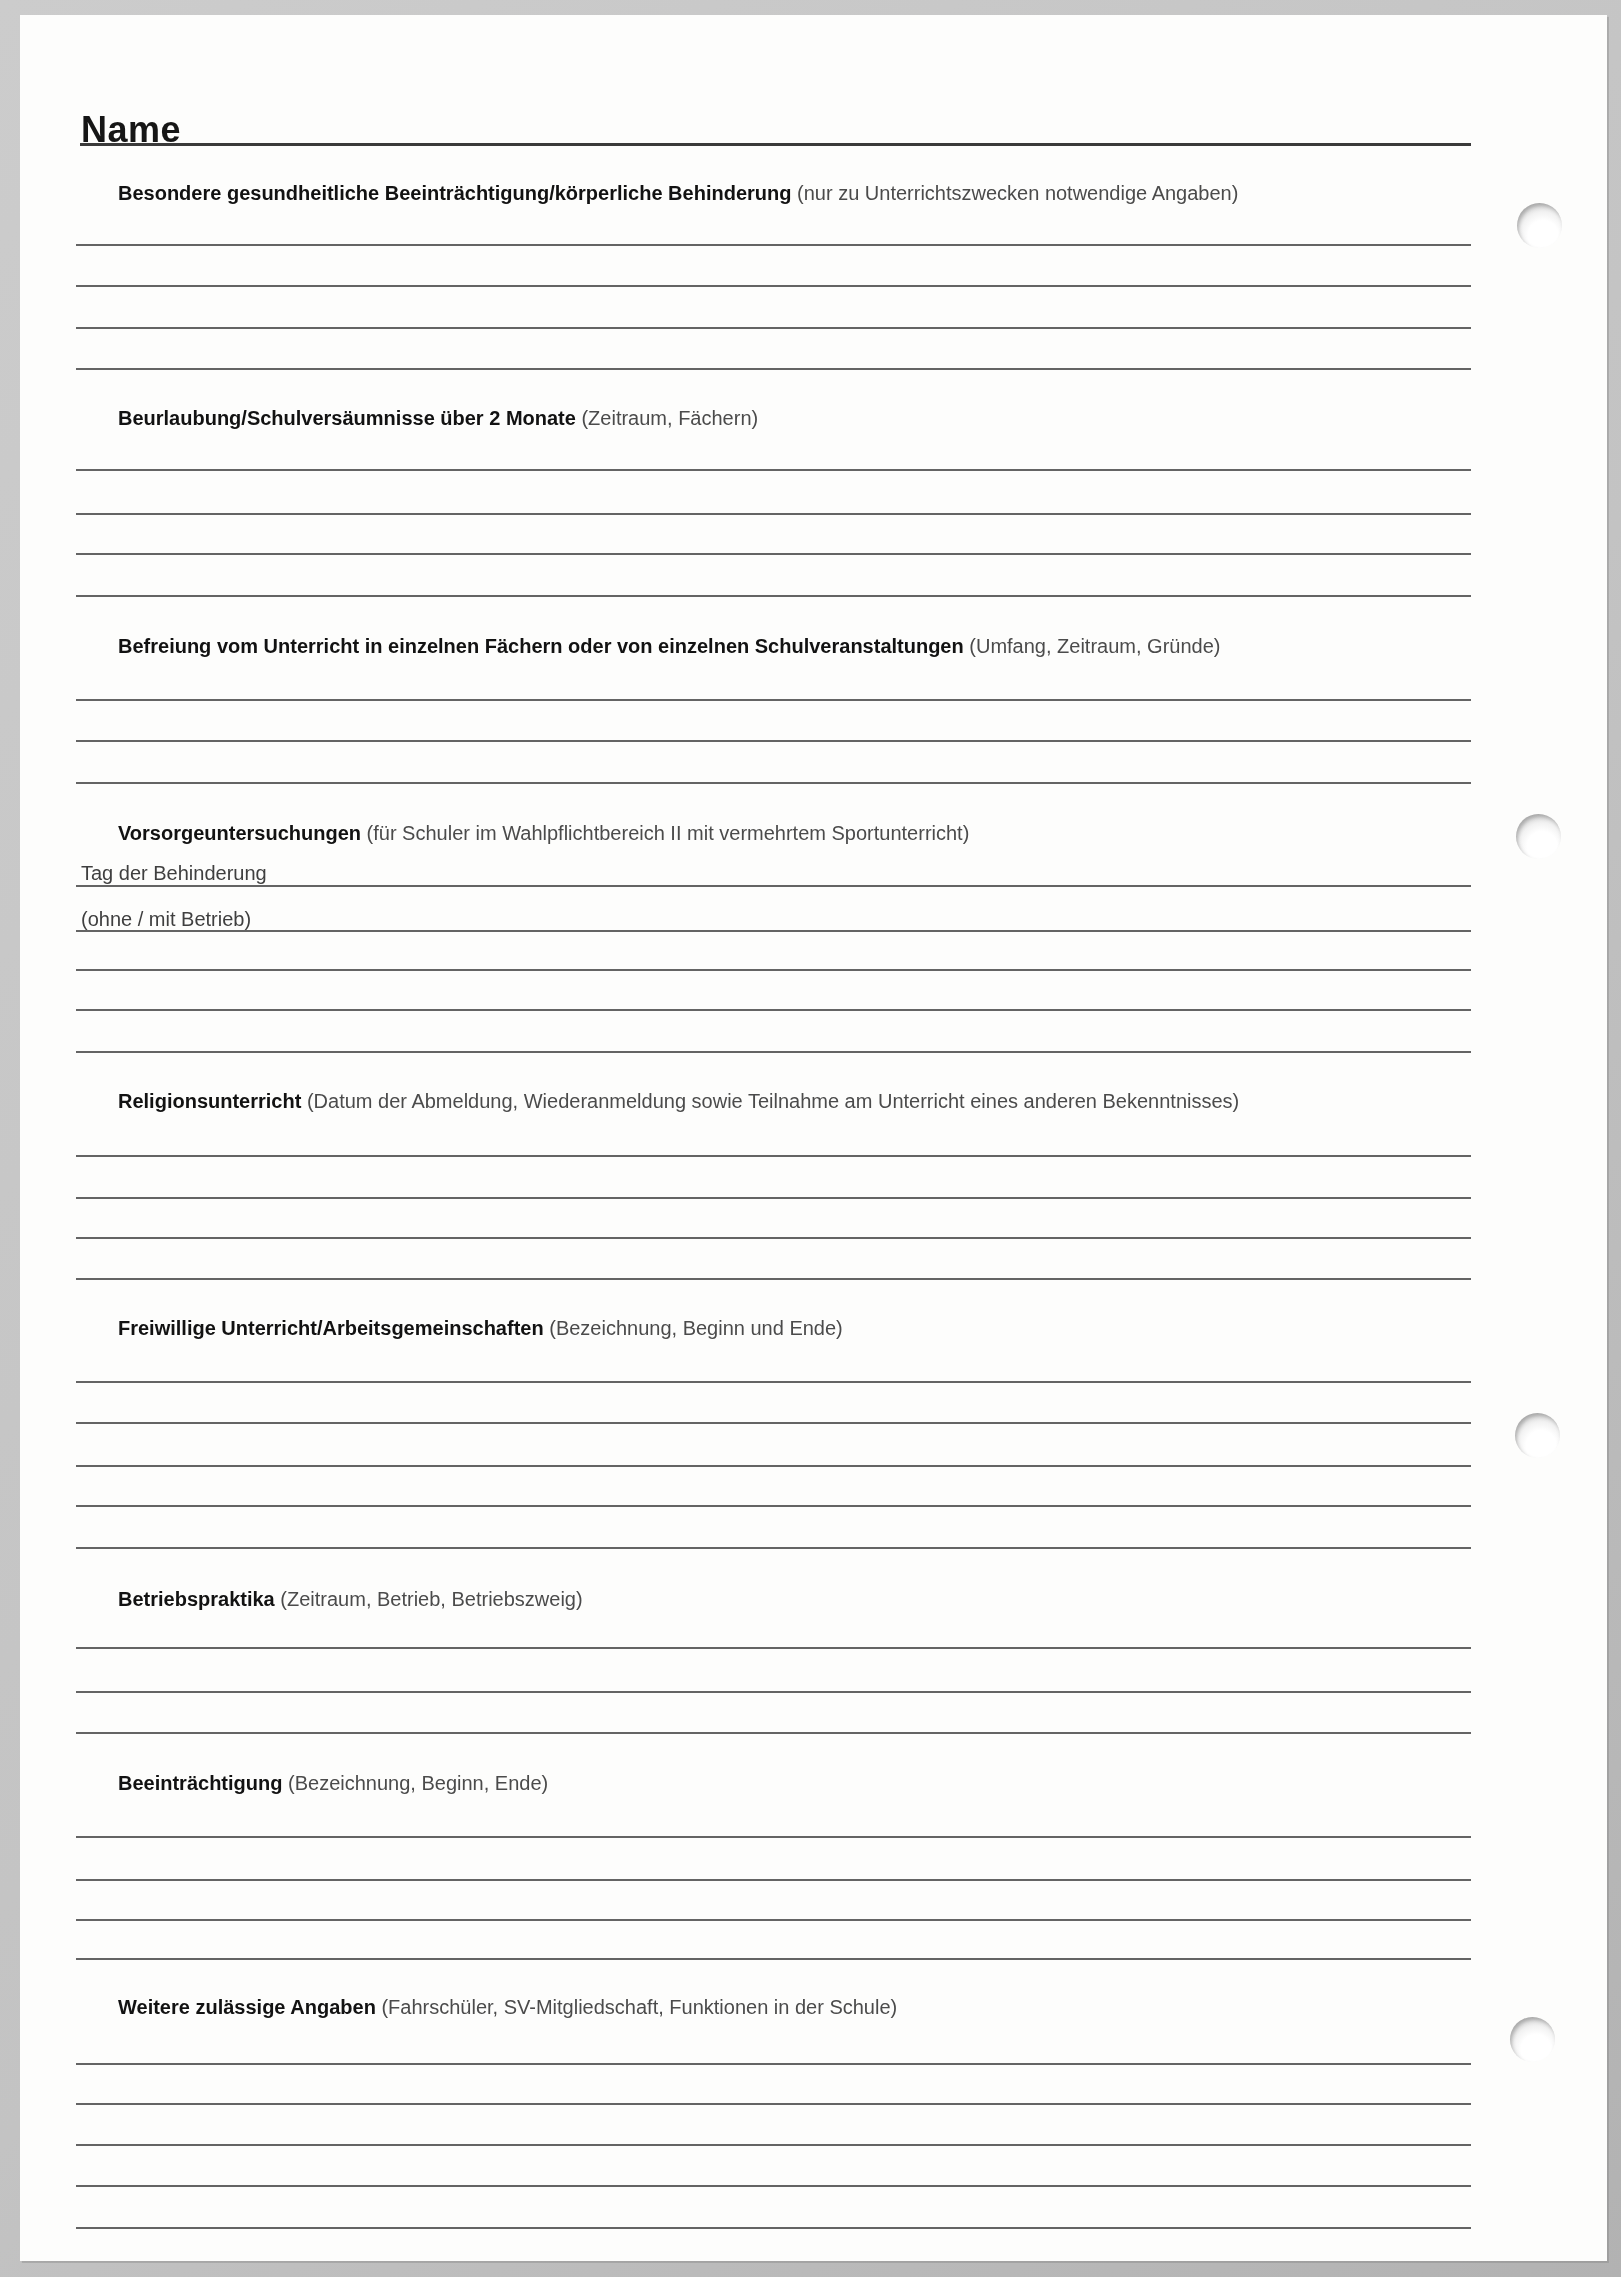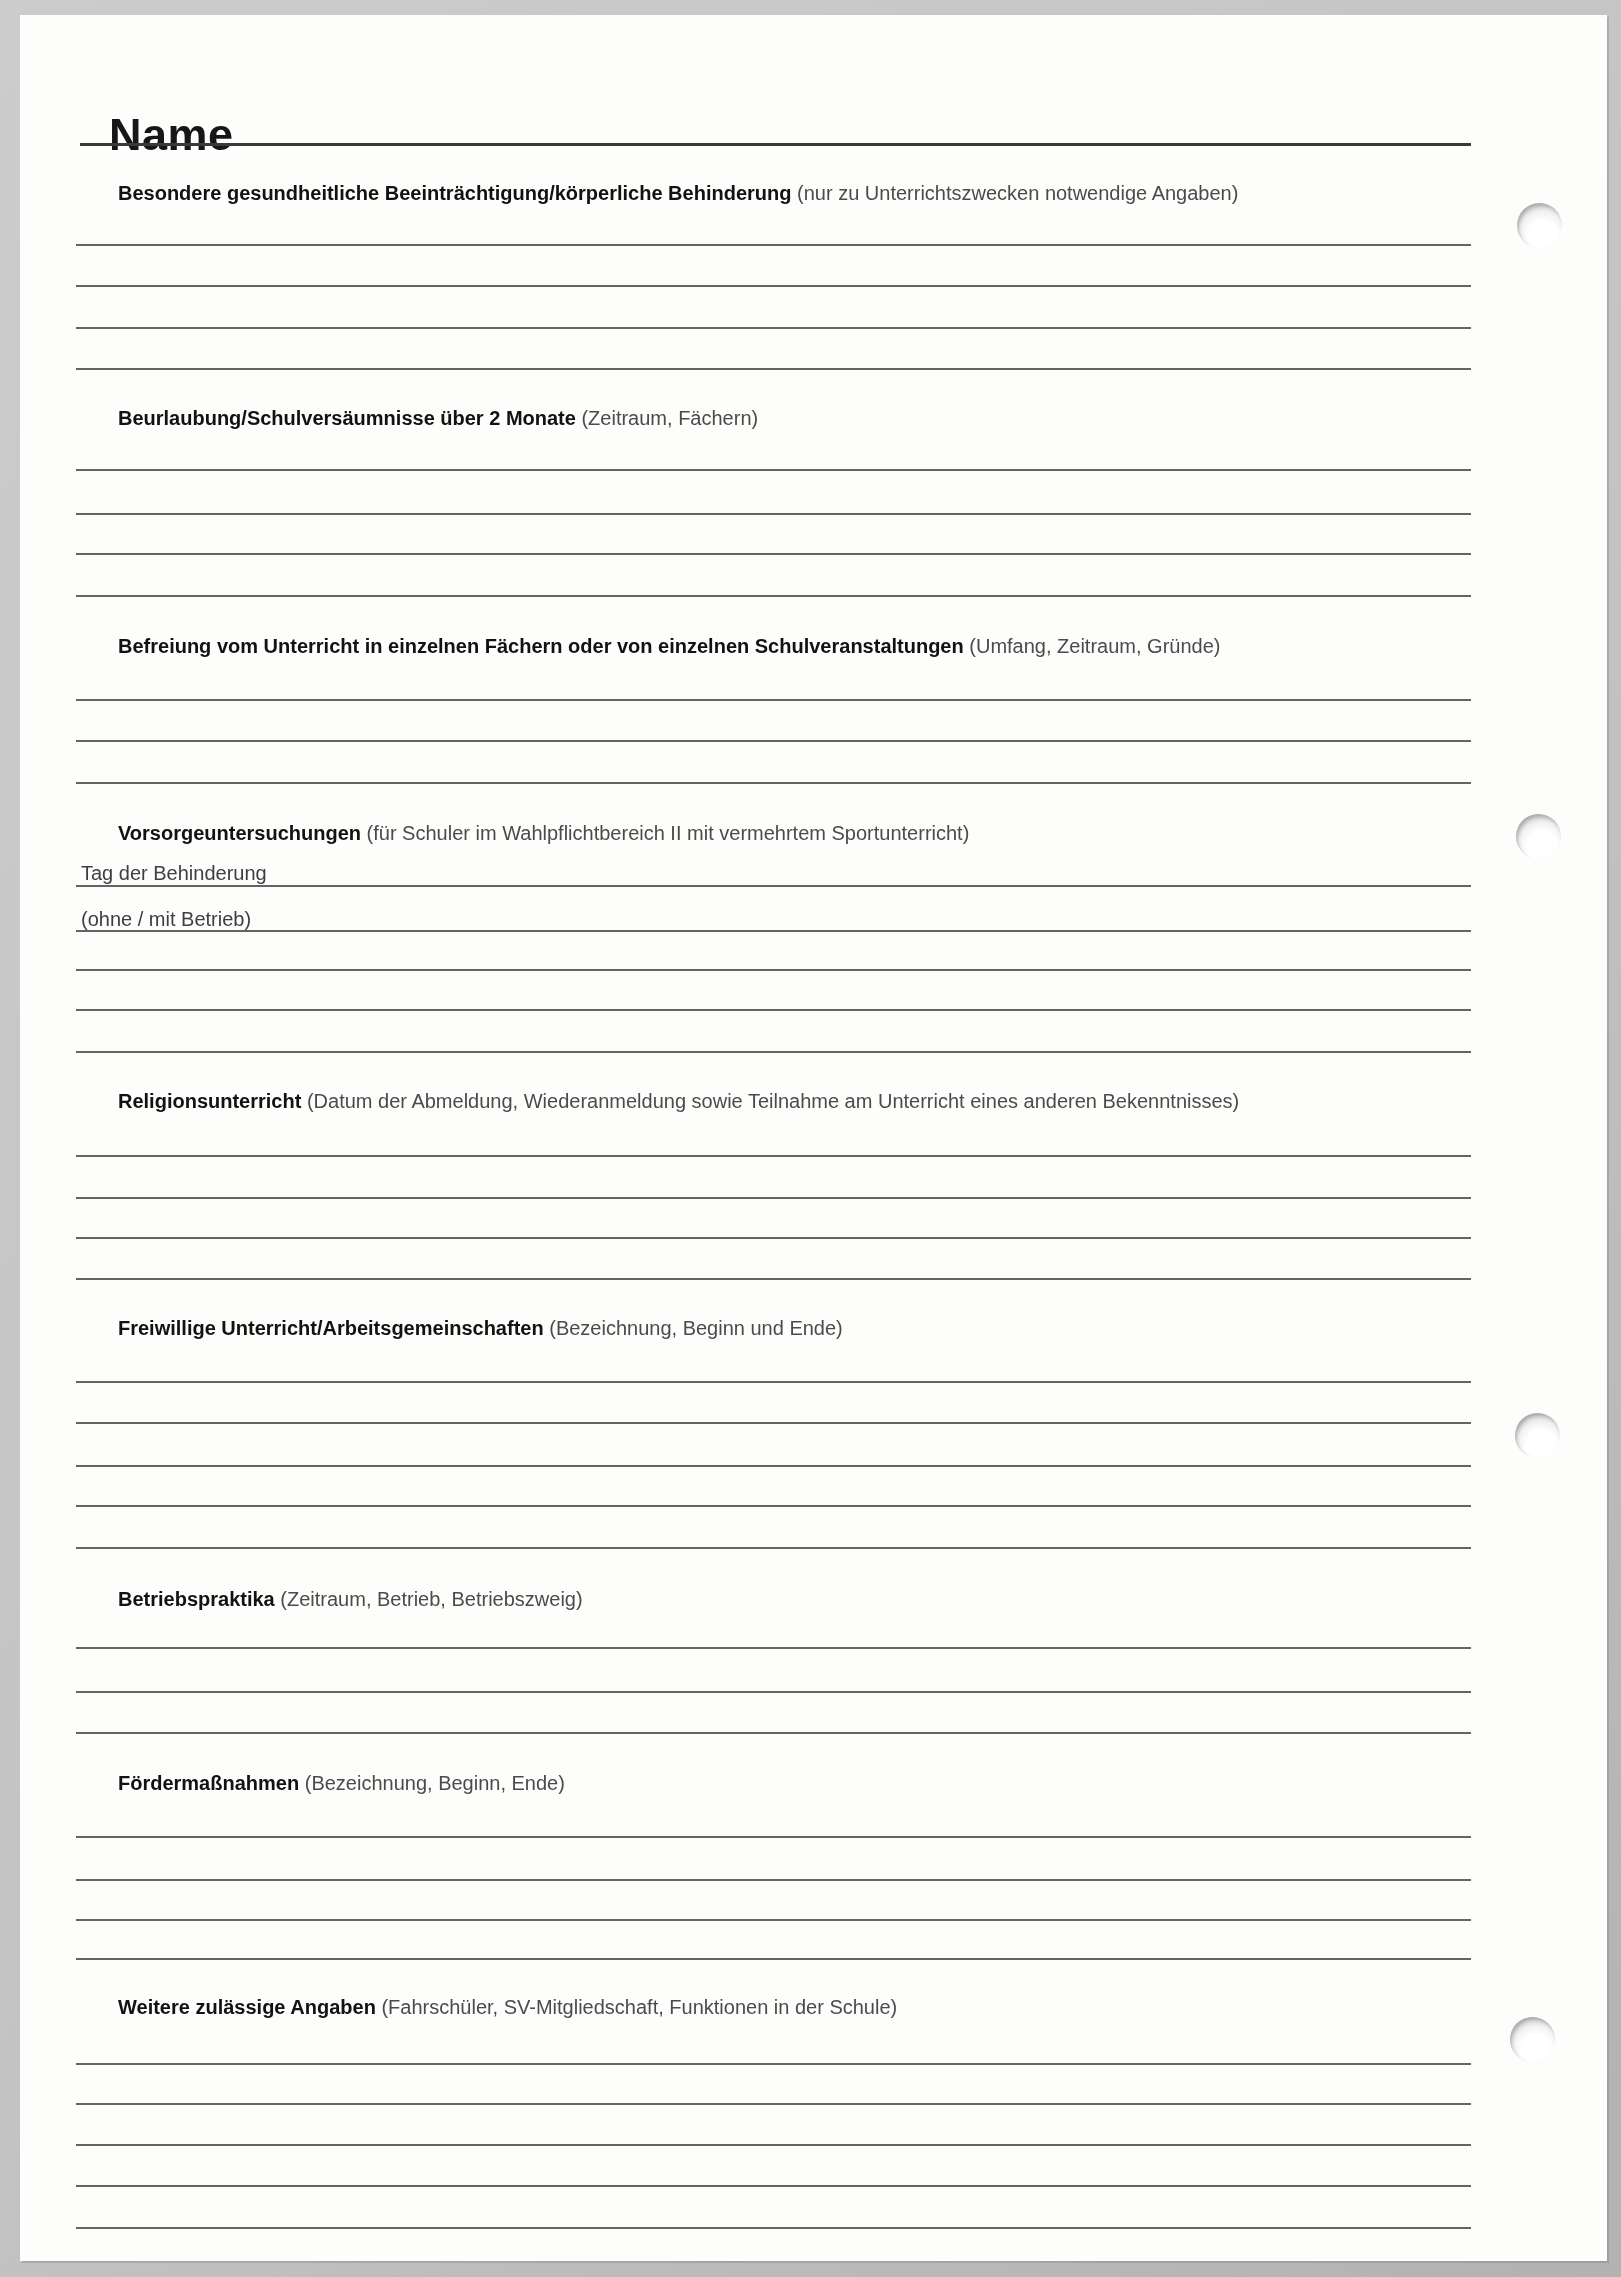--- a/index.html
+++ b/index.html
@@ -15,26 +15,25 @@
   .page {
     position: absolute;
     left: 20px; top: 15.4px;
     width: 1587px; height: 2246px;
     background: #fdfdfc;
     box-shadow: 1.9px 1.9px 0 rgba(120,120,120,0.35);
   }
   .page-title {
     position: absolute;
     left: 61px; top: 94px;
-    font-size: 45px;
+    font-size: 36px;
     font-weight: bold;
     color: #161616;
     letter-spacing: 0.5px;
     white-space: nowrap;
-    margin-left: 28px;
   }
   .title-rule {
     position: absolute;
     left: 60px; top: 128px;
     width: 1391px; height: 2.9px;
     background: #3a3a3a;
   }
   .heading {
     position: absolute;
     left: 60px;
@@ -124,21 +123,21 @@
           <div class="rule" style="top:1490px"></div>
           <div class="rule" style="top:1532px"></div>
         </div>
         <div>
           <div class="heading" style="top:1572px"><span class="hb">Betriebspraktika</span> <span class="hn">(Zeitraum, Betrieb, Betriebszweig)</span></div>
           <div class="rule" style="top:1632px"></div>
           <div class="rule" style="top:1676px"></div>
           <div class="rule" style="top:1717px"></div>
         </div>
         <div>
-          <div class="heading" style="top:1756px"><span class="hb">Fördermaßnahmen</span> <span class="hn">(Bezeichnung, Beginn, Ende)</span></div>
+          <div class="heading" style="top:1756px"><span class="hb">Beeinträchtigung</span> <span class="hn">(Bezeichnung, Beginn, Ende)</span></div>
           <div class="rule" style="top:1821px"></div>
           <div class="rule" style="top:1864px"></div>
           <div class="rule" style="top:1904px"></div>
           <div class="rule" style="top:1943px"></div>
         </div>
         <div>
           <div class="heading" style="top:1980px"><span class="hb">Weitere zulässige Angaben</span> <span class="hn">(Fahrschüler, SV-Mitgliedschaft, Funktionen in der Schule)</span></div>
           <div class="rule" style="top:2048px"></div>
           <div class="rule" style="top:2088px"></div>
           <div class="rule" style="top:2129px"></div>

